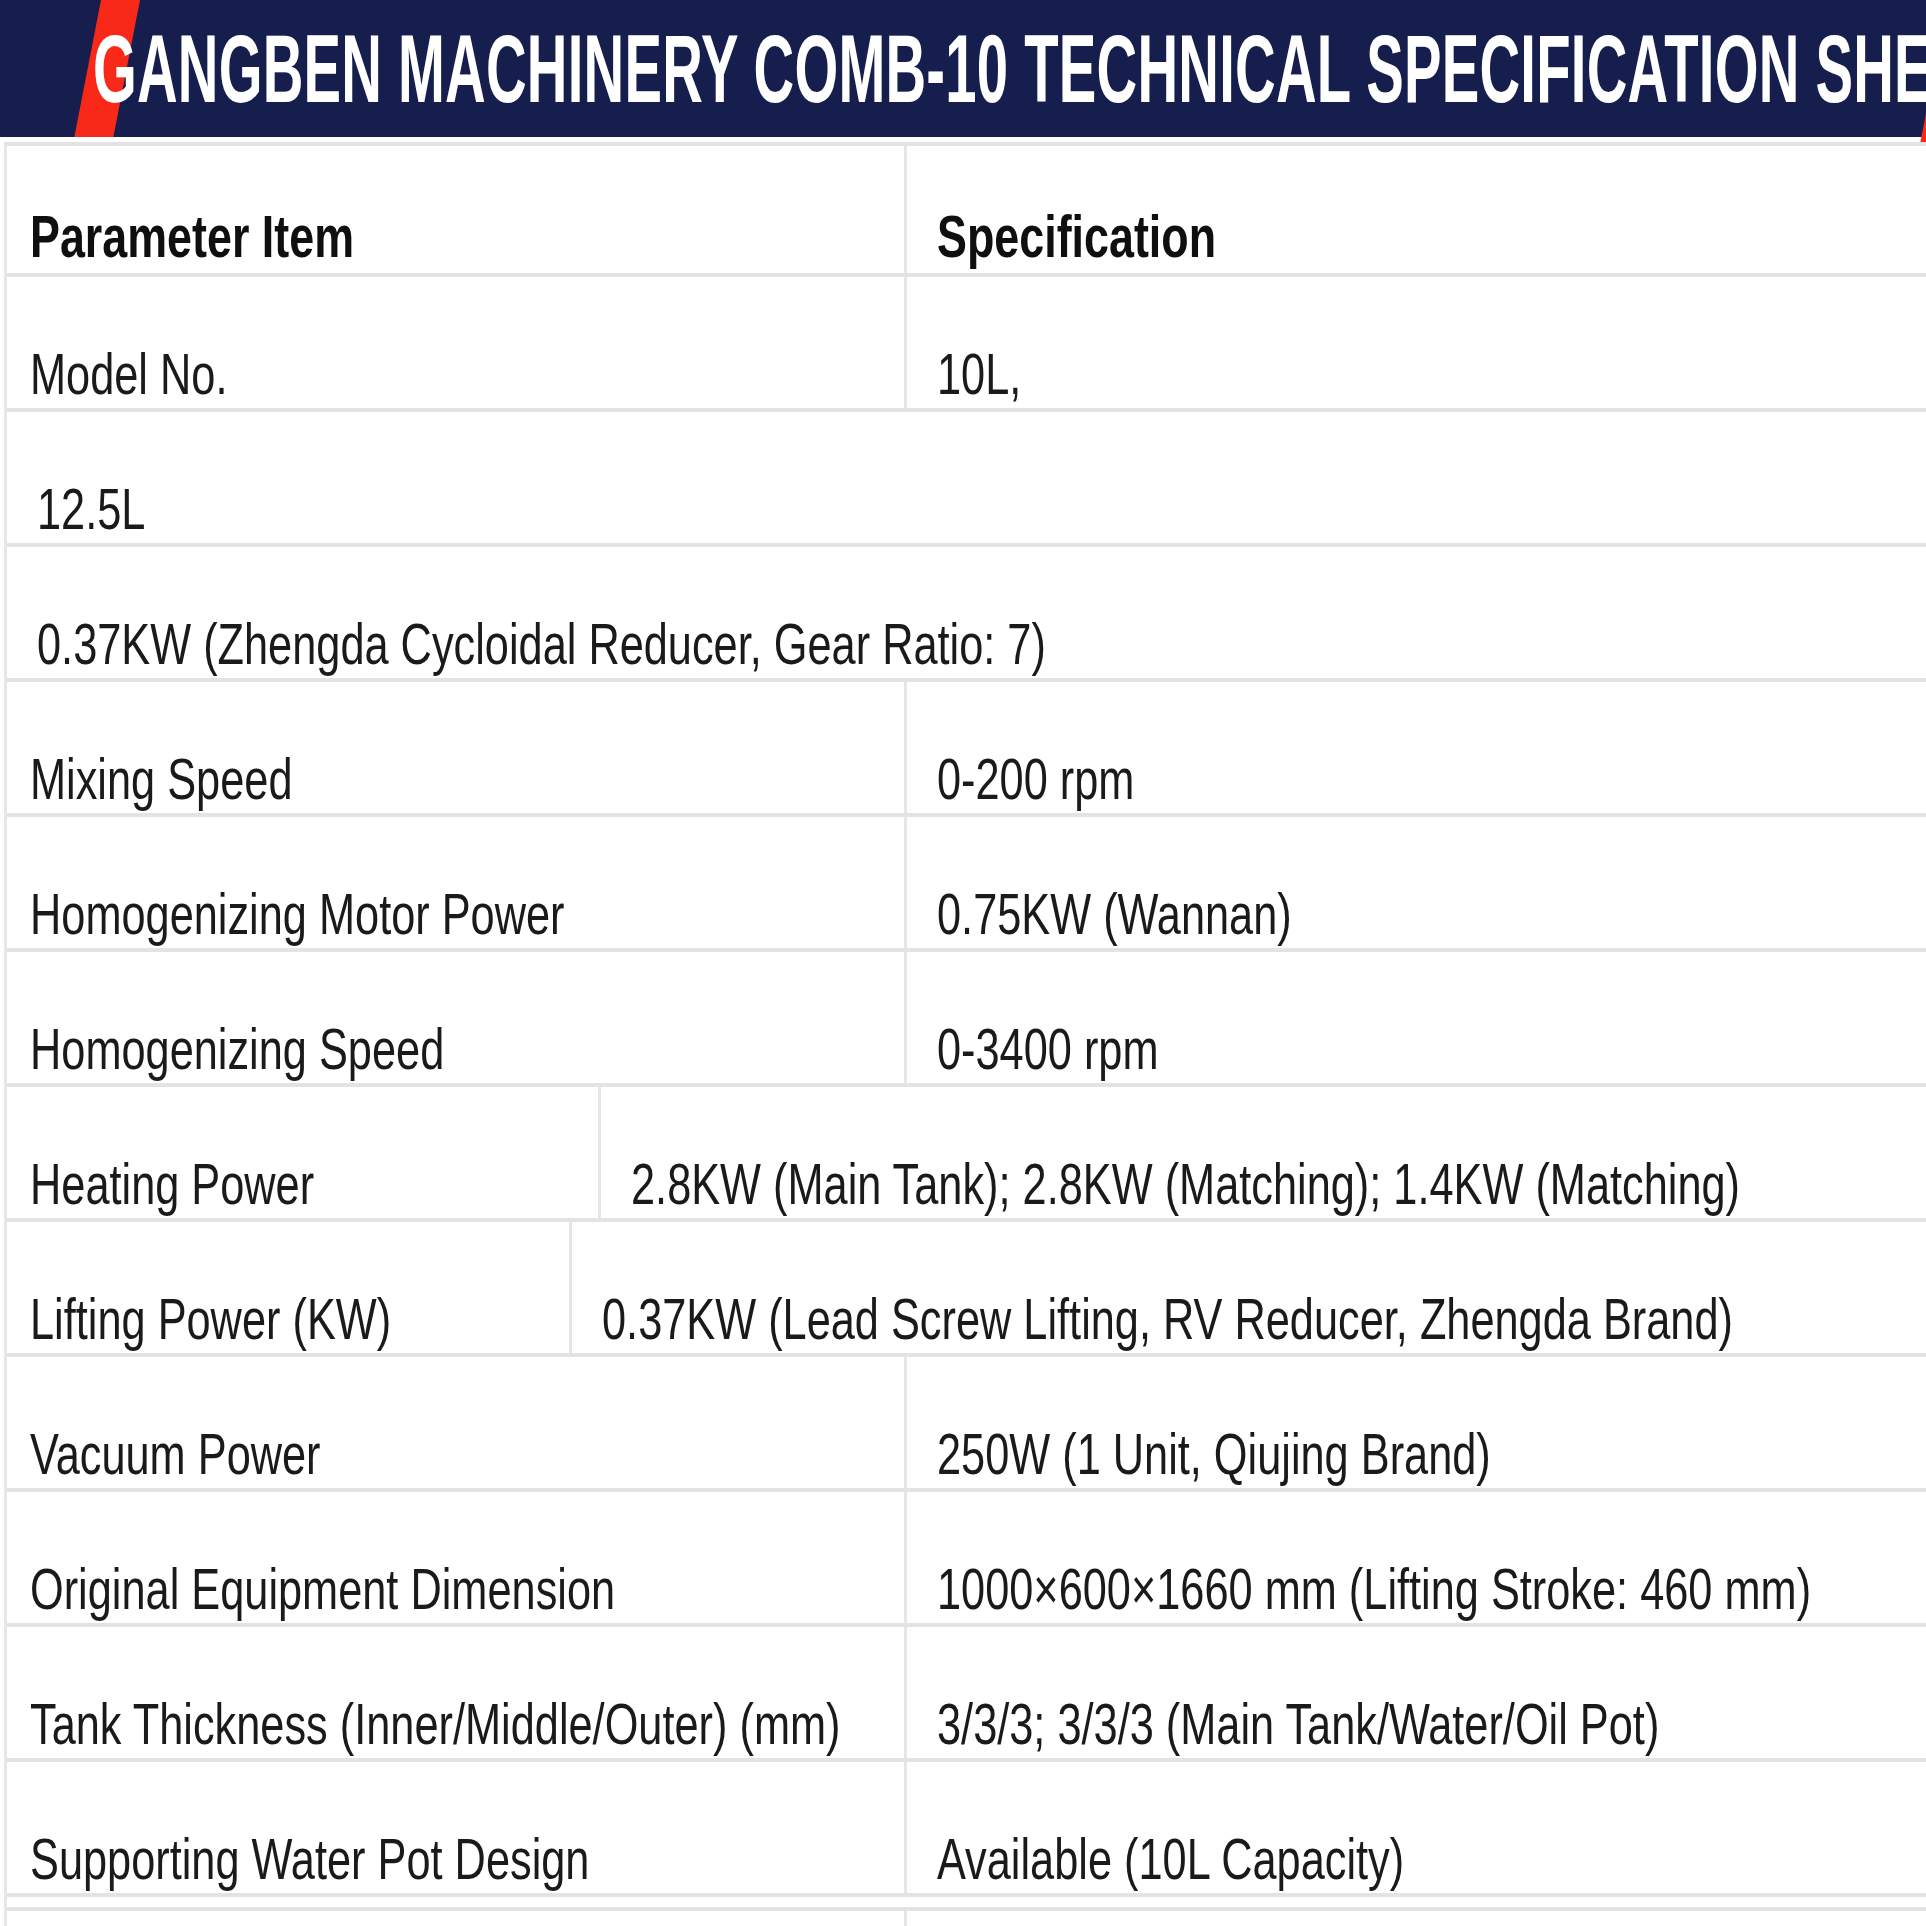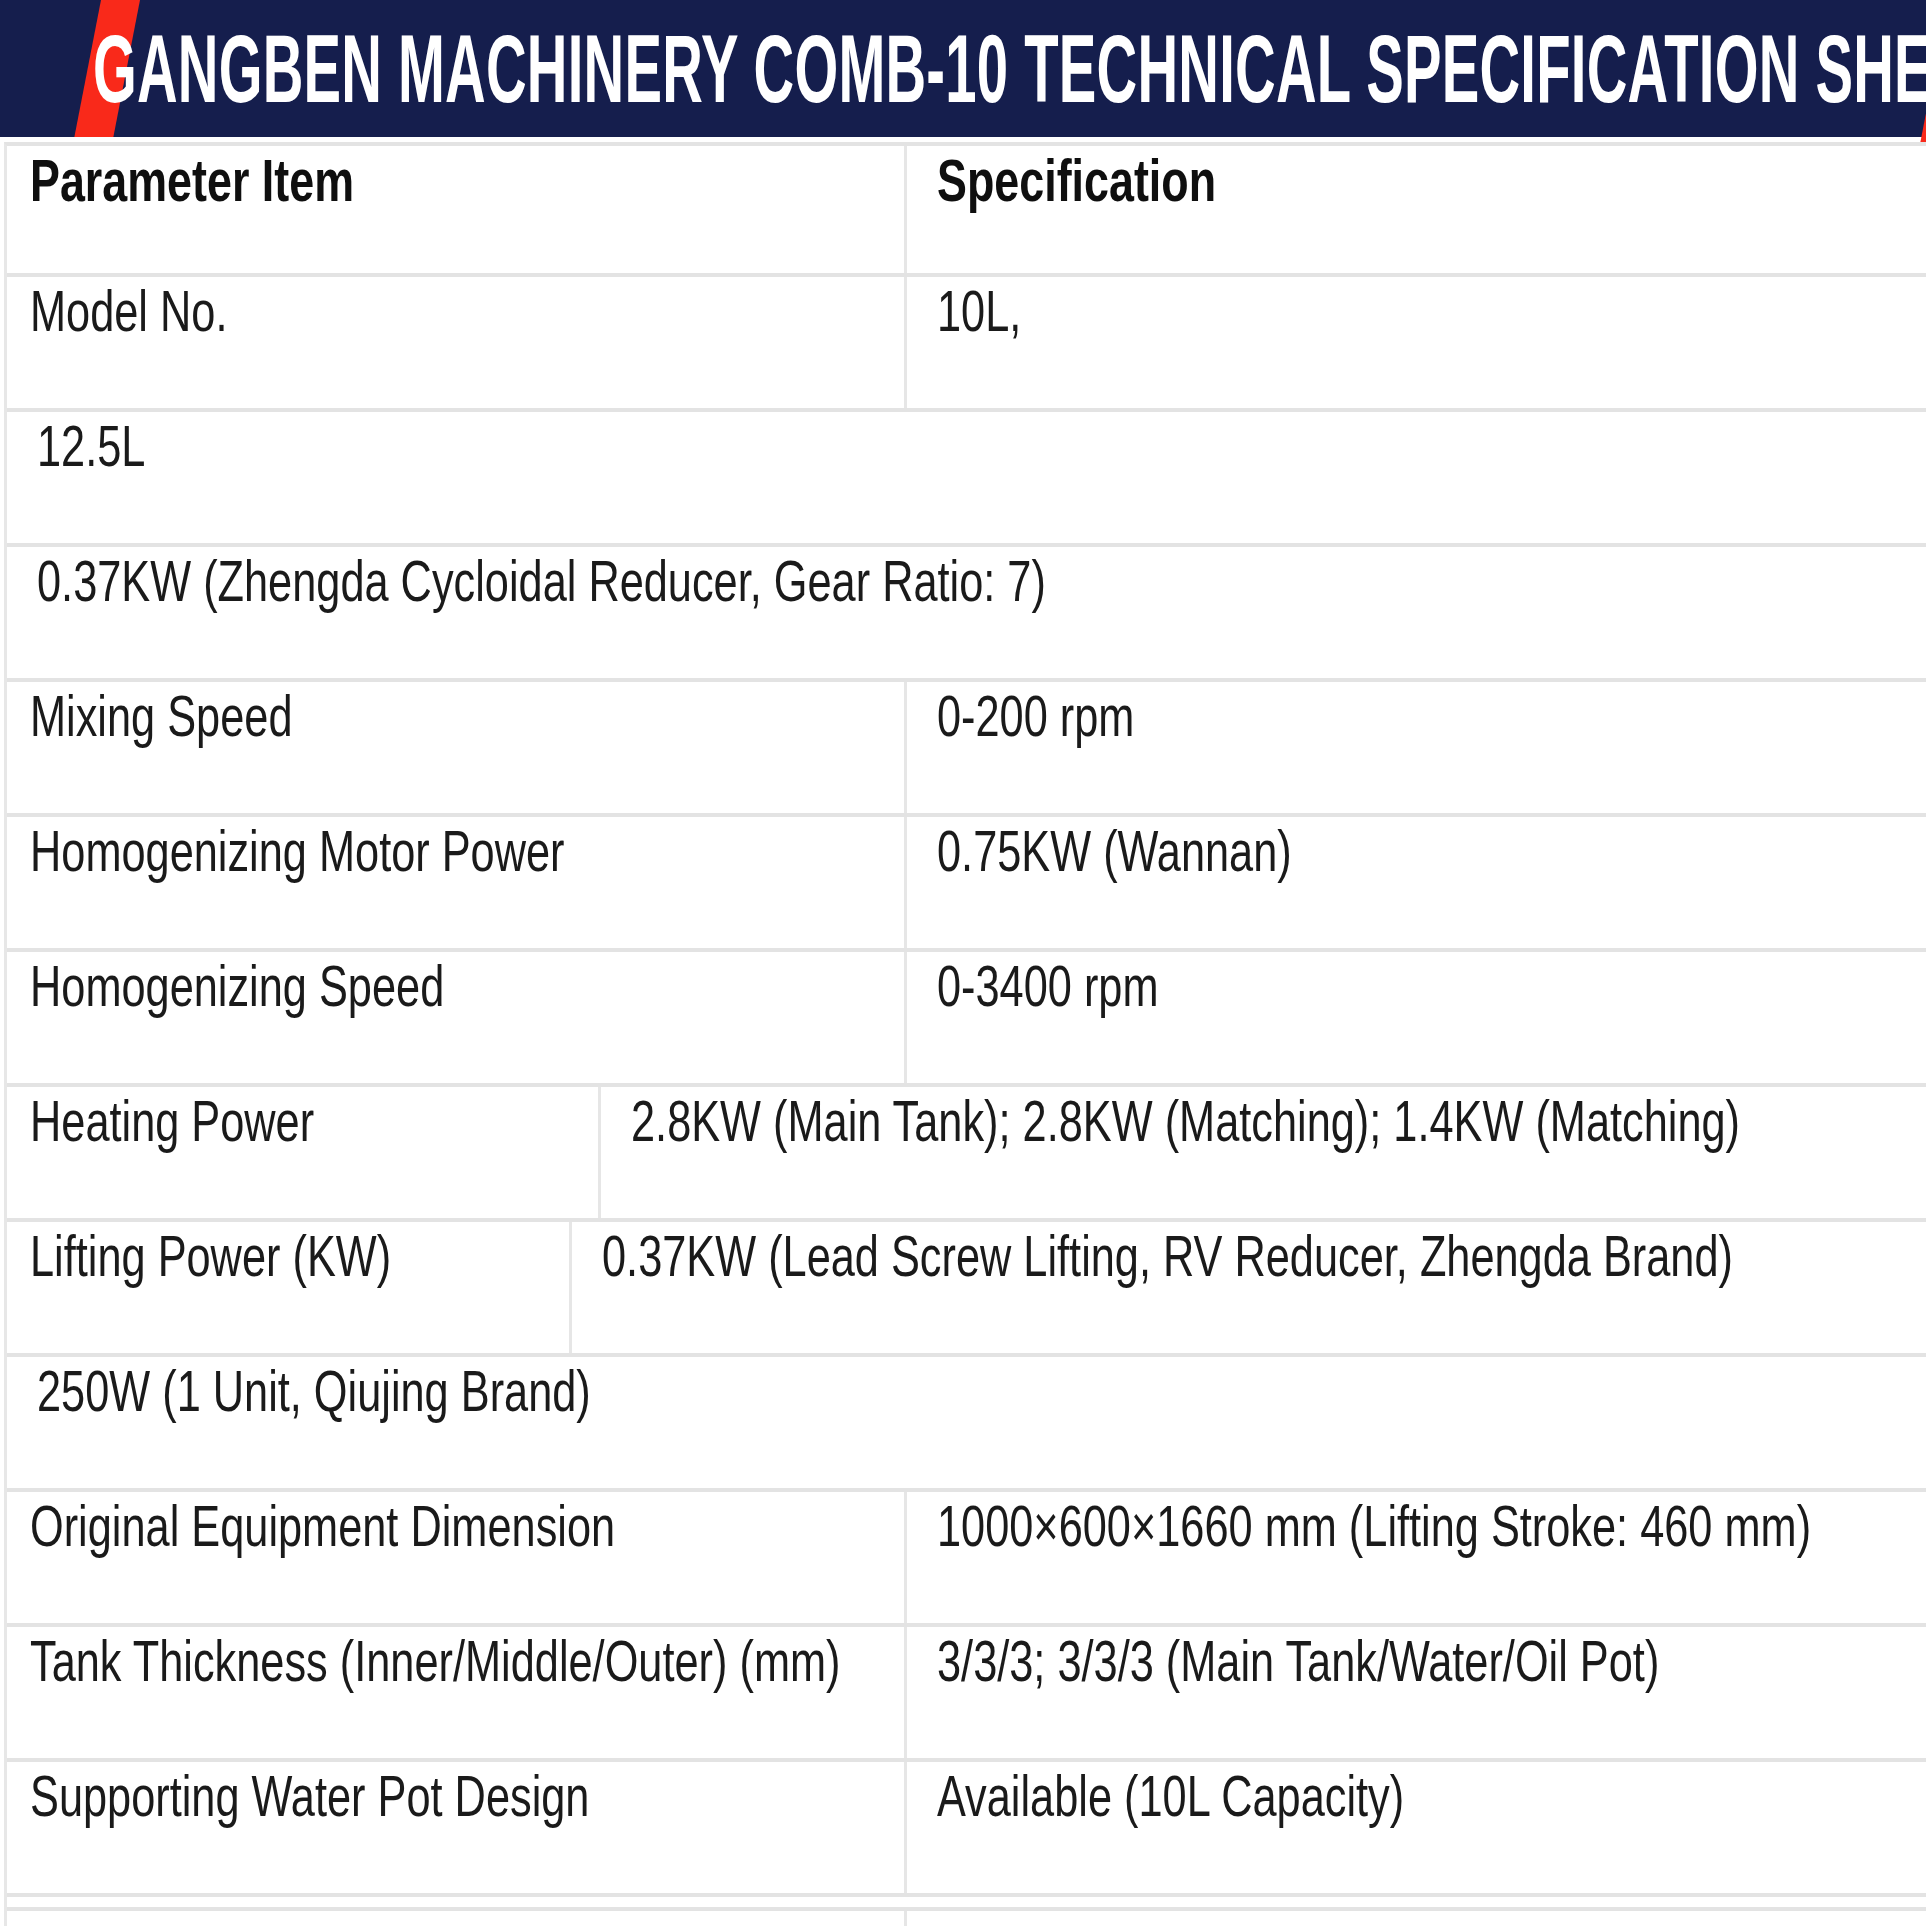--- a/index.html
+++ b/index.html
@@ -60,21 +60,21 @@
     display:flex;
     align-items:center;
     box-sizing:border-box;
     height:135px;
     border-bottom:4.6px solid var(--line);
     background:#ffffff;
   }
   .thead-row{height:131px;}
   .cell{
     box-sizing:border-box;
-    display:flex;align-items:flex-start;
+    display:flex;align-items:flex-end;
     height:100%;
     overflow:visible;
   }
   .cell.param{
     width:900px;
     padding-left:23px;
     border-right:3.9px solid var(--divider);
   }
   .cell.spec{flex:1;padding-left:30px;}
   .cond{
@@ -182,20 +182,23 @@
   <div class="row trow">
     <div class="cell param">
       <span class="cond">Lifting Power (KW)</span>
     </div>
     <div class="cell spec">
       <span class="cond">0.37KW (Lead Screw Lifting, RV Reducer, Zhengda Brand)</span>
     </div>
   </div>
 
   <div class="row trow">
+    <div class="cell param">
+      <span class="cond">Vacuum Power</span>
+    </div>
     <div class="cell spec">
       <span class="cond">250W (1 Unit, Qiujing Brand)</span>
     </div>
   </div>
 
   <div class="row trow">
     <div class="cell param">
       <span class="cond">Original Equipment Dimension</span>
     </div>
     <div class="cell spec">

